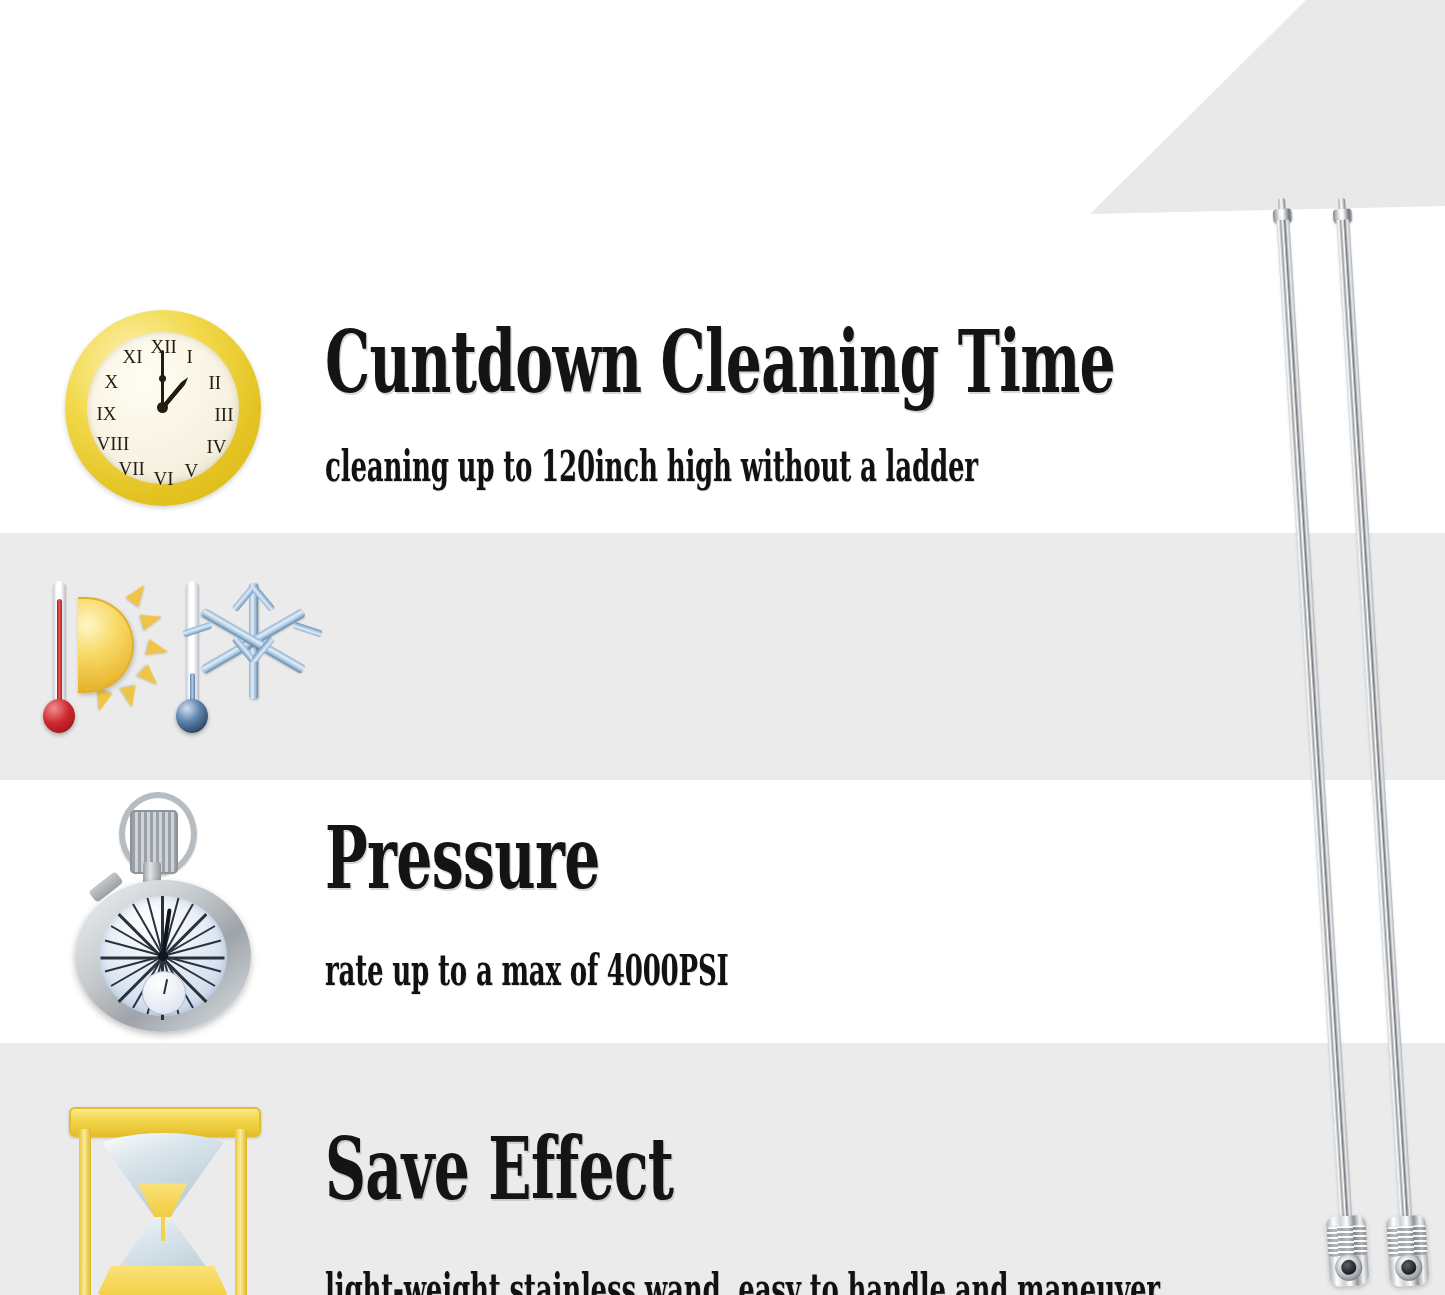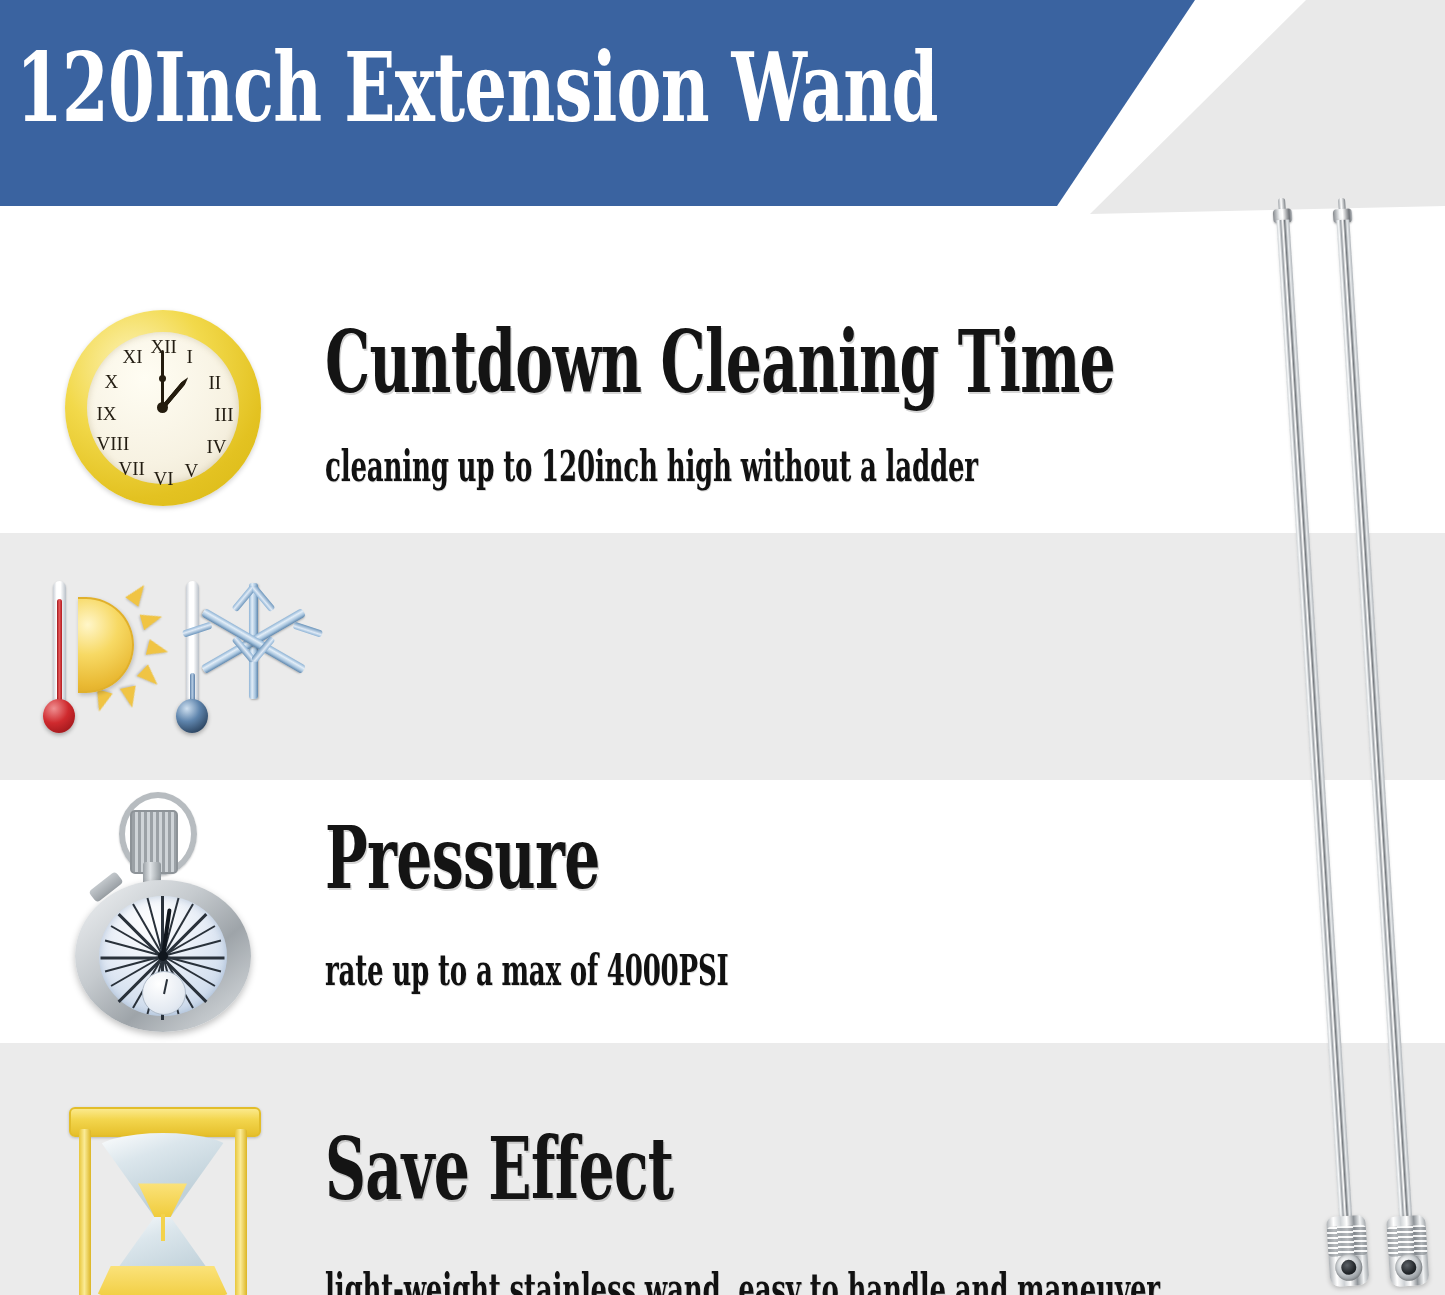--- a/index.html
+++ b/index.html
@@ -317,23 +317,20 @@
 </head>
 <body>
 
 <div id="page">
 
   <div class="stripe s2"></div>
   <div class="stripe s4"></div>
 
   <div class="right-panel"></div>
 
-  <div class="banner">
-    <div class="banner-title">120Inch Extension Wand</div>
-  </div>
 
   <div class="row r1">
     <div class="icon-cell">
       <div class="clock">
         <div class="bezel"></div>
         <div class="face">
           <div class="num" style="transform:translate(-12px,-72px)">XII</div>
           <div class="num" style="transform:translate(24px,-62px)">I</div>
           <div class="num" style="transform:translate(46px,-36px)">II</div>
           <div class="num" style="transform:translate(52px,-4px)">III</div>

